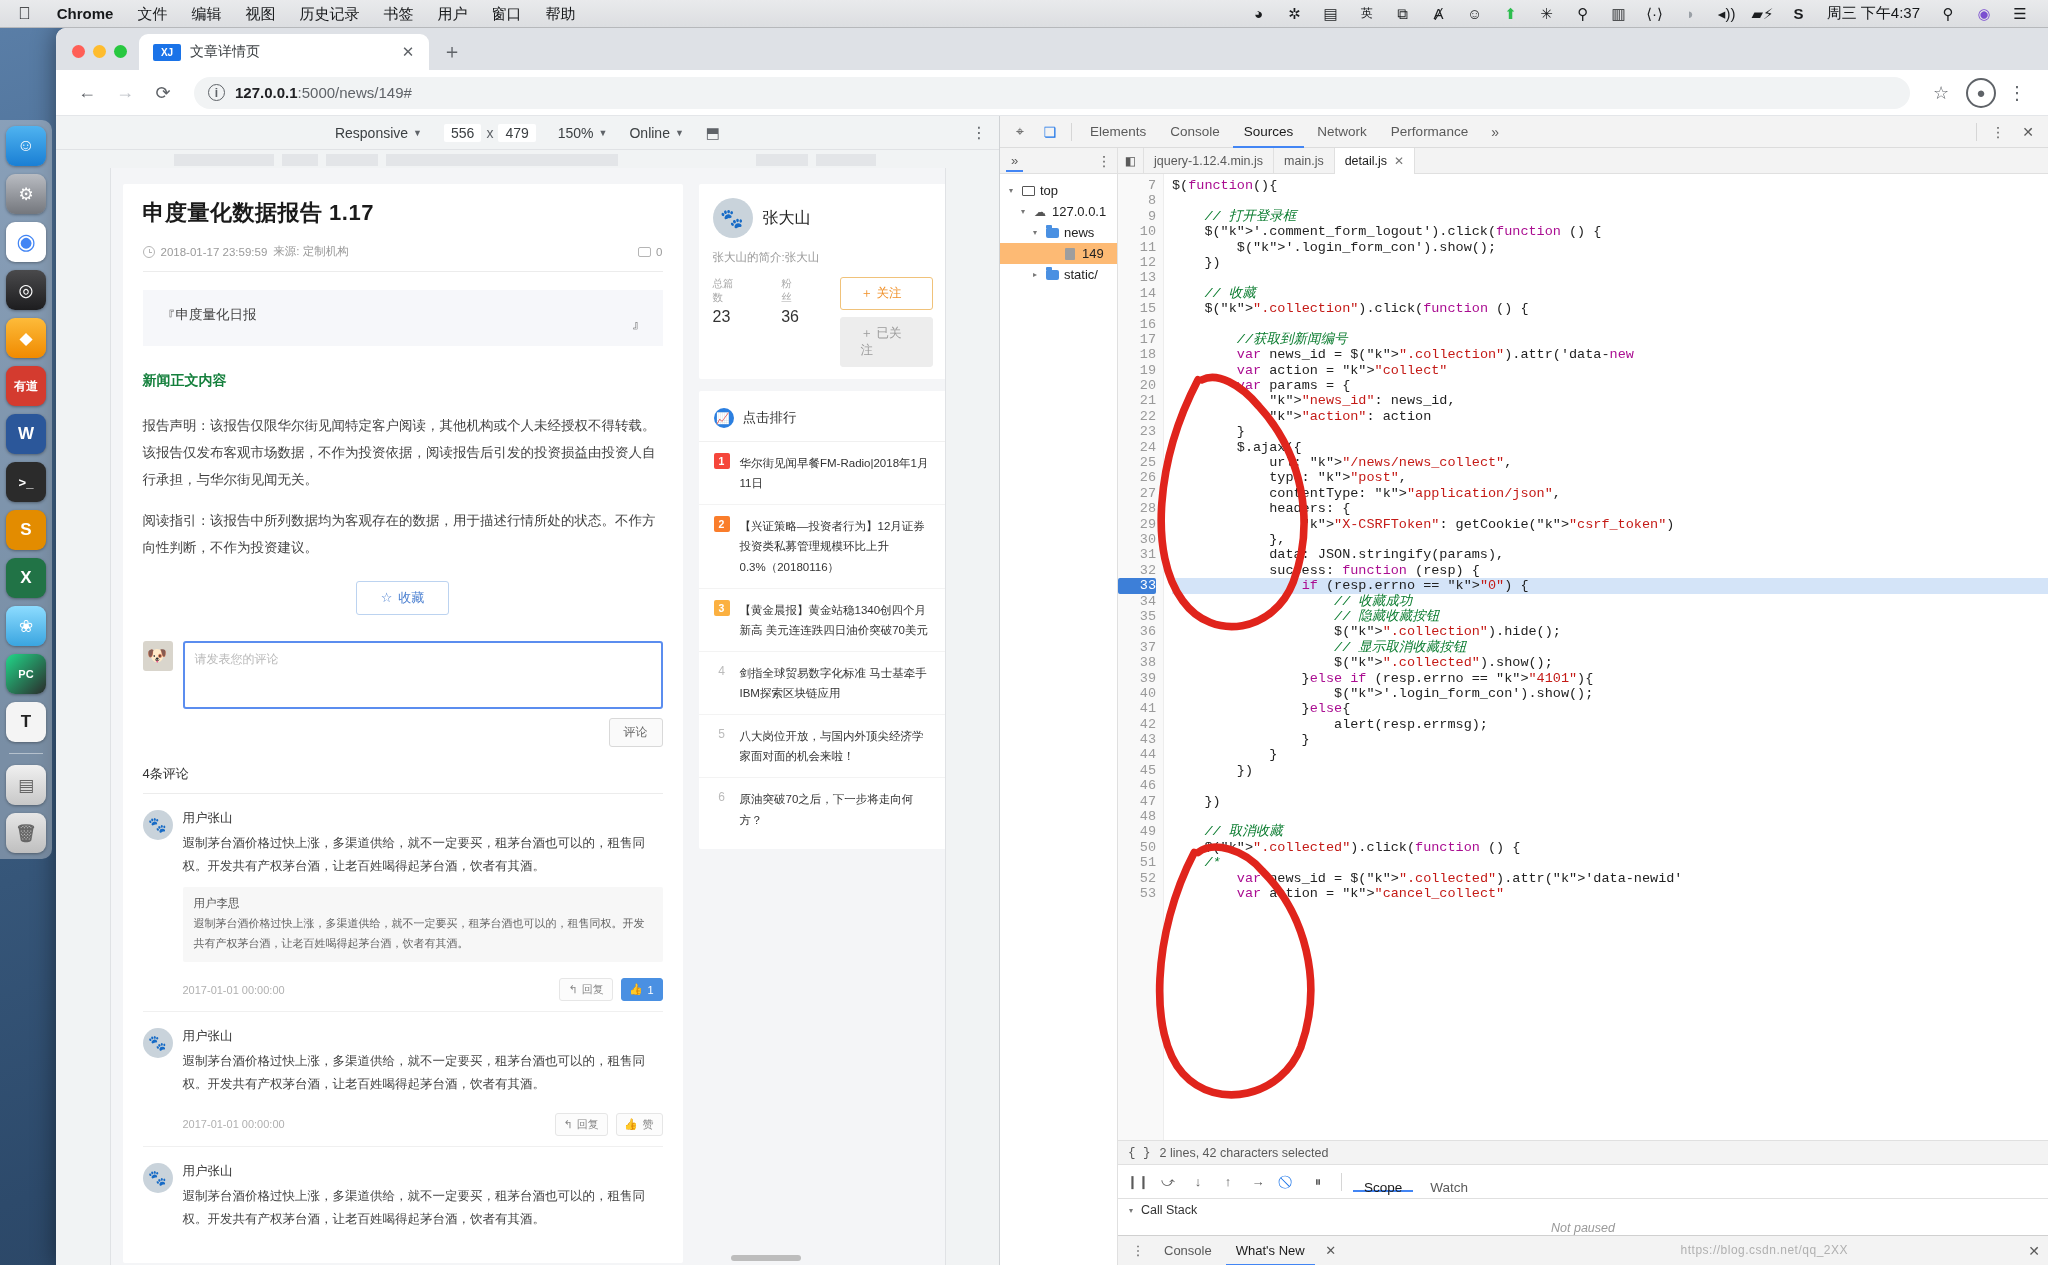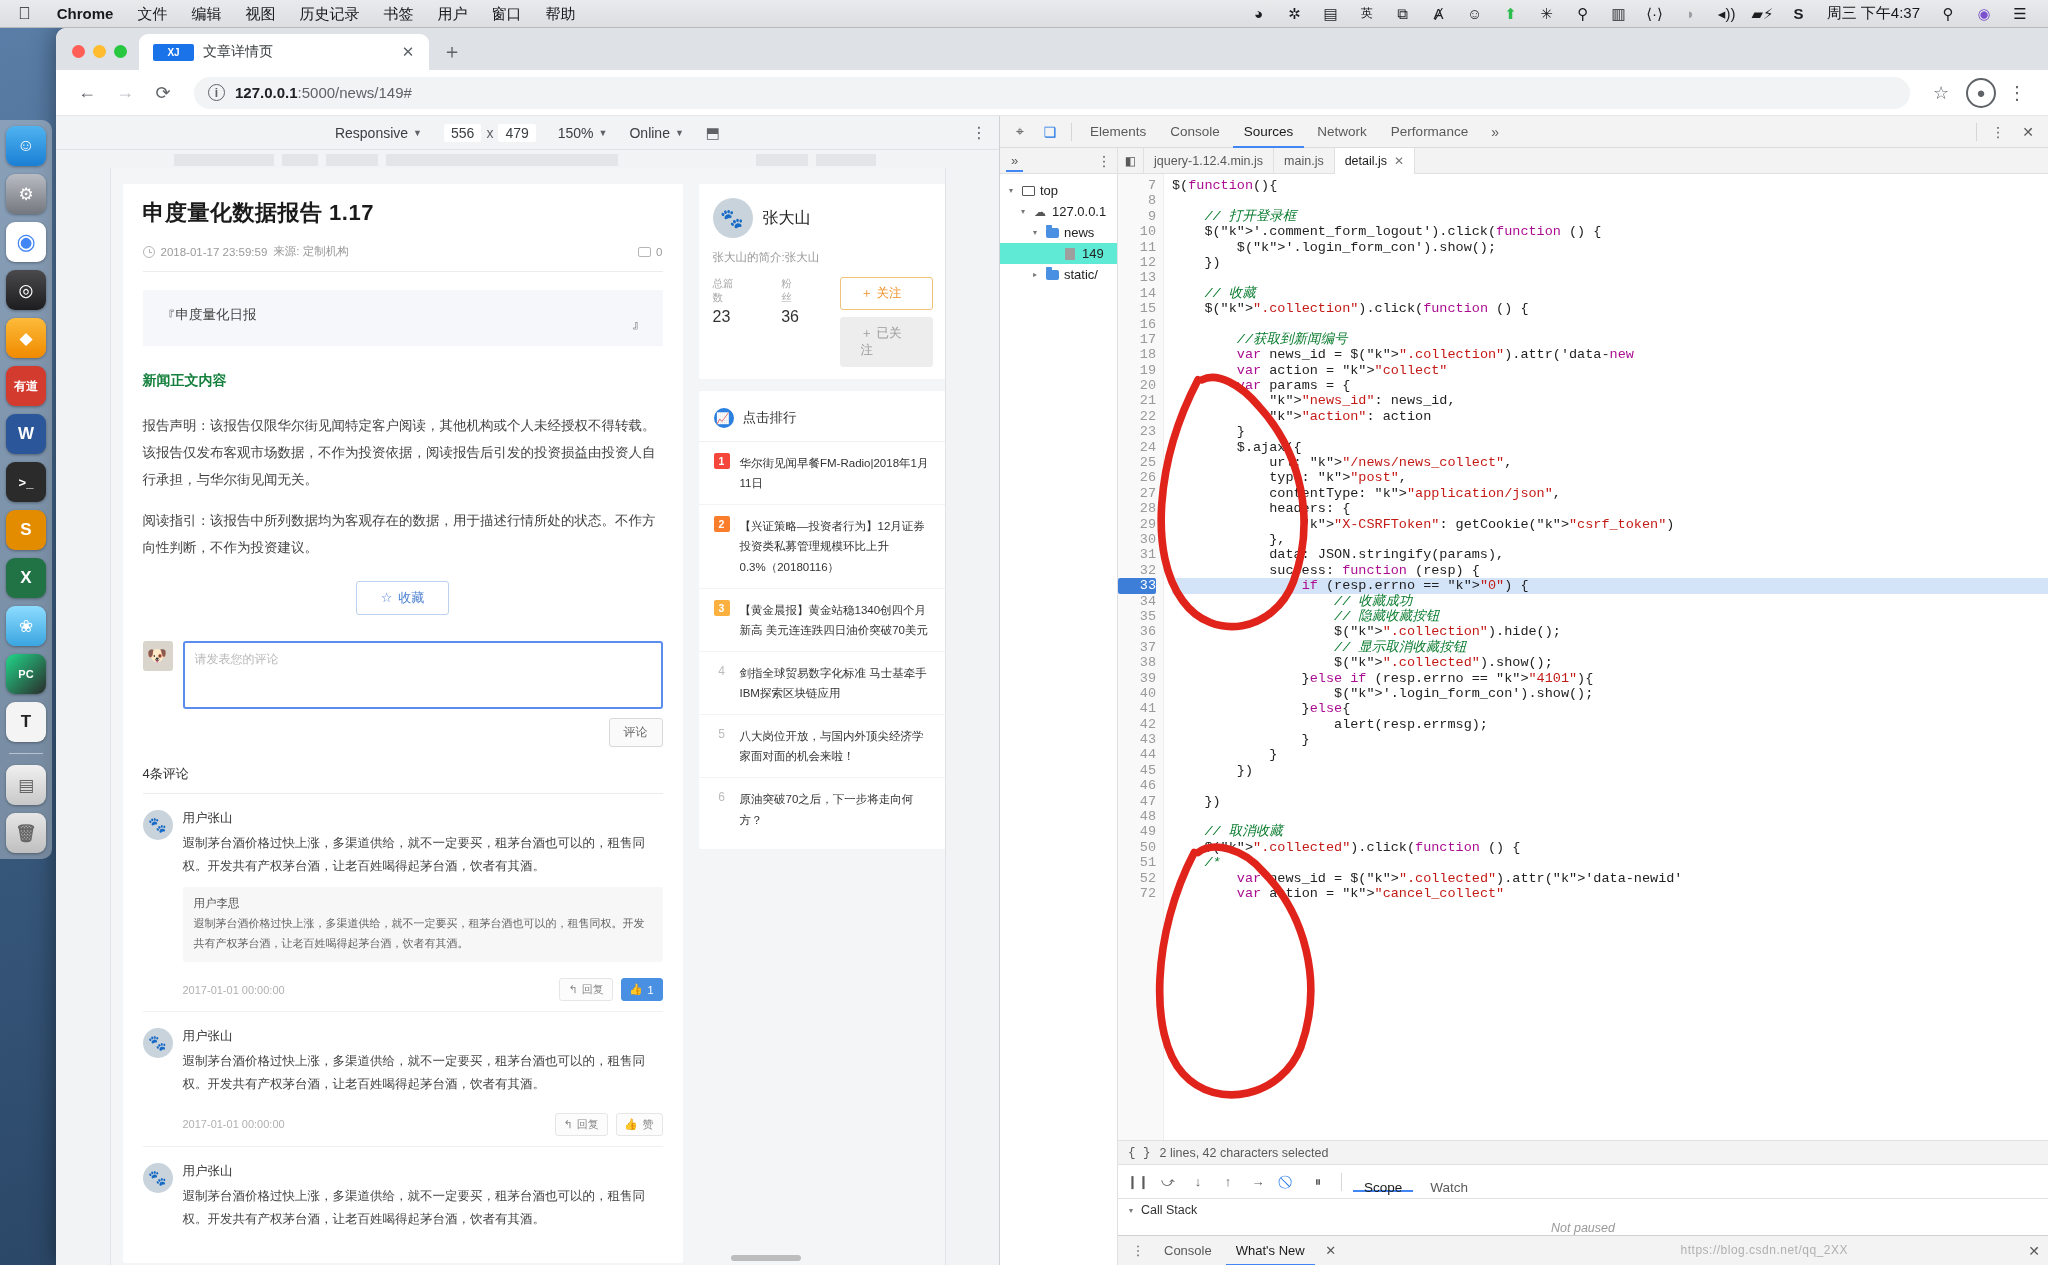--- a/index.html
+++ b/index.html
@@ -73,21 +73,21 @@
   .traffic { display: flex; align-items: center; gap: 8px; padding: 0 12px 12px 6px; }
   .tl { width: 13px; height: 13px; border-radius: 50%; }
   #tab {
     height: 36px; min-width: 290px; background: #fff;
     border-radius: 9px 9px 0 0;
     display: flex; align-items: center; gap: 9px;
     padding: 0 10px 0 14px;
     font-size: 14px; color: #3c4043;
   }
   #tab-fav {
-    width: 41px; height: 17px; background: #1a73e8; color: #fff;
+    width: 28px; height: 17px; background: #1a73e8; color: #fff;
     font-size: 10px; font-weight: bold; border-radius: 2px;
     display: flex; align-items: center; justify-content: center;
   }
   #tab-title { flex: 1; white-space: nowrap; overflow: hidden; }
   .tab-x { width: 22px; height: 22px; display:flex; align-items:center; justify-content:center;
            color:#5f6368; font-size: 15px; }
   #newtab { width: 30px; height: 30px; margin-left: 8px; margin-bottom: 4px;
             display:flex; align-items:center; justify-content:center;
             color:#5f6368; font-size: 20px; }
 
@@ -254,21 +254,21 @@
 
   #dt-body { flex:1; display:flex; min-height:0; }
   #dt-nav { width: 118px; flex:0 0 118px; border-right:1px solid #e0e0e0; display:flex; flex-direction:column;
             background:#fff; min-height:0; }
   #dt-nav-head { height: 26px; flex:0 0 26px; display:flex; align-items:center;
                  border-bottom:1px solid #e0e0e0; padding: 0 6px; background:#f3f3f3; }
   #dt-nav-chev { font-size: 13px; color:#5a5a5a; box-shadow: inset 0 -2px 0 #4285f4; padding: 4px 5px; }
   #dt-nav-kebab { margin-left:auto; color:#5a5a5a; font-size: 14px; }
   #dt-tree { padding: 6px 0; font-size: 13px; color:#222; overflow:hidden; }
   .tr { display:flex; align-items:center; gap:5px; height: 21px; white-space:nowrap; padding-right:4px; }
-  .tr.sel { background:#5eead4; }
+  .tr.sel { background:#fdba74; }
   .tw { width: 10px; font-size: 8px; color:#777; flex:0 0 10px; text-align:center; }
   .tico { width: 14px; flex:0 0 14px; display:flex; align-items:center; justify-content:center; font-size:11px; }
   .folder { width:13px; height:10px; background:#4a90e2; border-radius:1px 2px 2px 2px; position:relative; }
   .folder:before { content:""; position:absolute; top:-3px; left:0; width:6px; height:3px;
                    background:#4a90e2; border-radius:1px 1px 0 0; }
   .filebox { width:10px; height:12px; background:#9e9e9e; border-radius:1px; }
   .winbox { width:13px; height:10px; border:1.5px solid #555; border-radius:1px; }
   .cloud { font-size: 12px; color:#555; }
 
   #dt-src { flex:1; display:flex; flex-direction:column; min-width:0; min-height:0; }
@@ -734,21 +734,21 @@
                 <div>43</div>
                 <div>44</div>
                 <div>45</div>
                 <div>46</div>
                 <div>47</div>
                 <div>48</div>
                 <div>49</div>
                 <div>50</div>
                 <div>51</div>
                 <div>52</div>
-                <div>72</div>
+                <div>53</div>
               </div>
             <div id="code"><div class="ln">$(<span class="kw">function</span>(){</div><div class="ln">&nbsp;</div><div class="ln"><span class="cm">    // 打开登录框</span></div><div class="ln">    $(<span class="&lt;span">"k"</span>&gt;'.comment_form_logout').click(<span class="kw">function</span> () {</div><div class="ln">        $(<span class="&lt;span">"k"</span>&gt;'.login_form_con').show();</div><div class="ln">    })</div><div class="ln">&nbsp;</div><div class="ln"><span class="cm">    // 收藏</span></div><div class="ln">    $(<span class="&lt;span">"k"</span>&gt;<span class="k">".collection"</span>).click(<span class="kw">function</span> () {</div><div class="ln">&nbsp;</div><div class="ln"><span class="cm">        //获取到新闻编号</span></div><div class="ln">        <span class="kw">var</span> news_id = $(<span class="&lt;span">"k"</span>&gt;<span class="k">".collection"</span>).attr('data-<span class="kw">new</span></div><div class="ln">        <span class="kw">var</span> action = <span class="&lt;span">"k"</span>&gt;<span class="k">"collect"</span></div><div class="ln">        <span class="kw">var</span> params = {</div><div class="ln">            <span class="&lt;span">"k"</span>&gt;<span class="k">"news_id"</span>: news_id,</div><div class="ln">            <span class="&lt;span">"k"</span>&gt;<span class="k">"action"</span>: action</div><div class="ln">        }</div><div class="ln">        $.ajax({</div><div class="ln">            url: <span class="&lt;span">"k"</span>&gt;<span class="k">"/news/news_collect"</span>,</div><div class="ln">            type: <span class="&lt;span">"k"</span>&gt;<span class="k">"post"</span>,</div><div class="ln">            contentType: <span class="&lt;span">"k"</span>&gt;<span class="k">"application/json"</span>,</div><div class="ln">            headers: {</div><div class="ln">                <span class="&lt;span">"k"</span>&gt;<span class="k">"X-CSRFToken"</span>: getCookie(<span class="&lt;span">"k"</span>&gt;<span class="k">"csrf_token"</span>)</div><div class="ln">            },</div><div class="ln">            data: JSON.stringify(params),</div><div class="ln">            success: <span class="kw">function</span> (resp) {</div><div class="ln hl">                <span class="kw">if</span> (resp.errno == <span class="&lt;span">"k"</span>&gt;<span class="k">"0"</span>) {</div><div class="ln"><span class="cm">                    // 收藏成功</span></div><div class="ln"><span class="cm">                    // 隐藏收藏按钮</span></div><div class="ln">                    $(<span class="&lt;span">"k"</span>&gt;<span class="k">".collection"</span>).hide();</div><div class="ln"><span class="cm">                    // 显示取消收藏按钮</span></div><div class="ln">                    $(<span class="&lt;span">"k"</span>&gt;<span class="k">".collected"</span>).show();</div><div class="ln">                }<span class="kw">else</span> <span class="kw">if</span> (resp.errno == <span class="&lt;span">"k"</span>&gt;<span class="k">"4101"</span>){</div><div class="ln">                    $(<span class="&lt;span">"k"</span>&gt;'.login_form_con').show();</div><div class="ln">                }<span class="kw">else</span>{</div><div class="ln">                    alert(resp.errmsg);</div><div class="ln">                }</div><div class="ln">            }</div><div class="ln">        })</div><div class="ln">&nbsp;</div><div class="ln">    })</div><div class="ln">&nbsp;</div><div class="ln"><span class="cm">    // 取消收藏</span></div><div class="ln">    $(<span class="&lt;span">"k"</span>&gt;<span class="k">".collected"</span>).click(<span class="kw">function</span> () {</div><div class="ln"><span class="cm">    /*</span></div><div class="ln">        <span class="kw">var</span> news_id = $(<span class="&lt;span">"k"</span>&gt;<span class="k">".collected"</span>).attr(<span class="&lt;span">"k"</span>&gt;'data-newid'</div><div class="ln">        <span class="kw">var</span> action = <span class="&lt;span">"k"</span>&gt;<span class="k">"cancel_collect"</span></div></div>
 
             <svg id="red-ink" viewBox="0 0 488 700" preserveAspectRatio="none">
               <path d="M 42 108 C 20 150, 16 200, 34 224 C 50 246, 82 240, 92 214 C 104 182, 96 146, 74 122 C 64 110, 52 104, 44 108" fill="none" stroke="#e0241c" stroke-width="4" stroke-linecap="round"></path>
               <path d="M 40 356 C 18 398, 16 452, 34 472 C 52 492, 86 484, 96 458 C 108 424, 98 388, 76 366 C 66 354, 50 350, 42 356" fill="none" stroke="#e0241c" stroke-width="4" stroke-linecap="round"></path>
             </svg>
           </div>
 
           <div id="dt-status">

